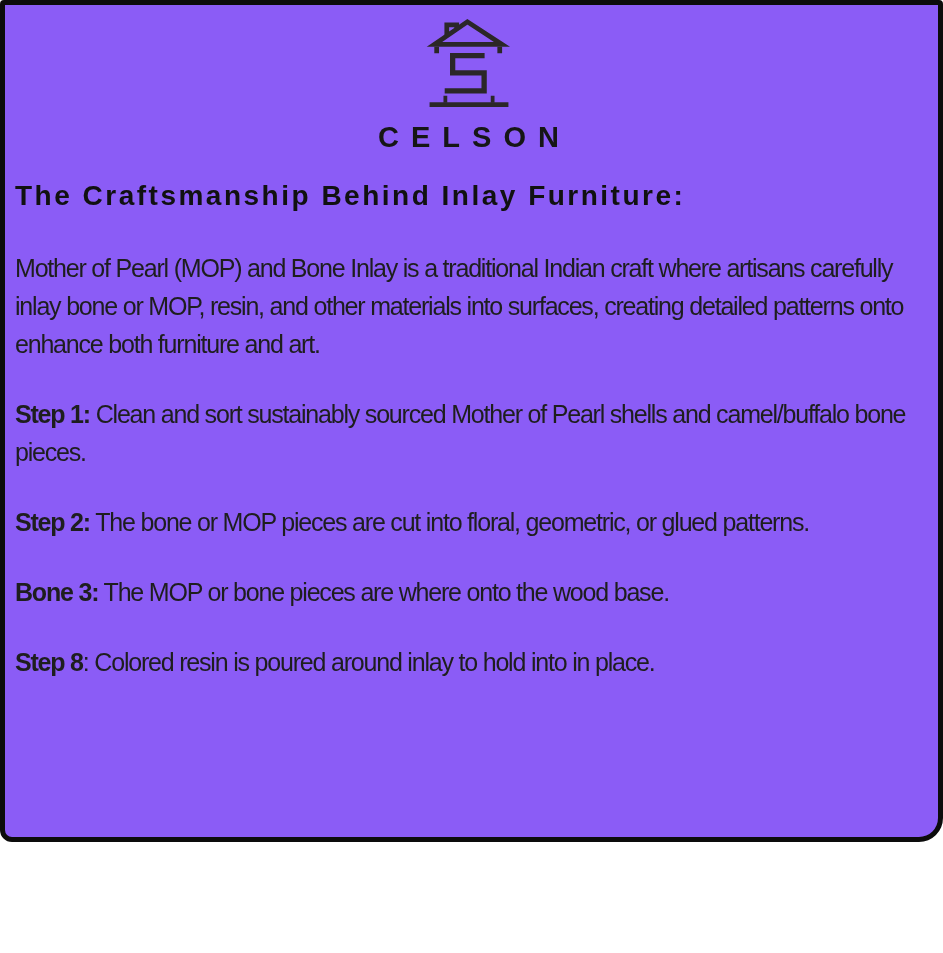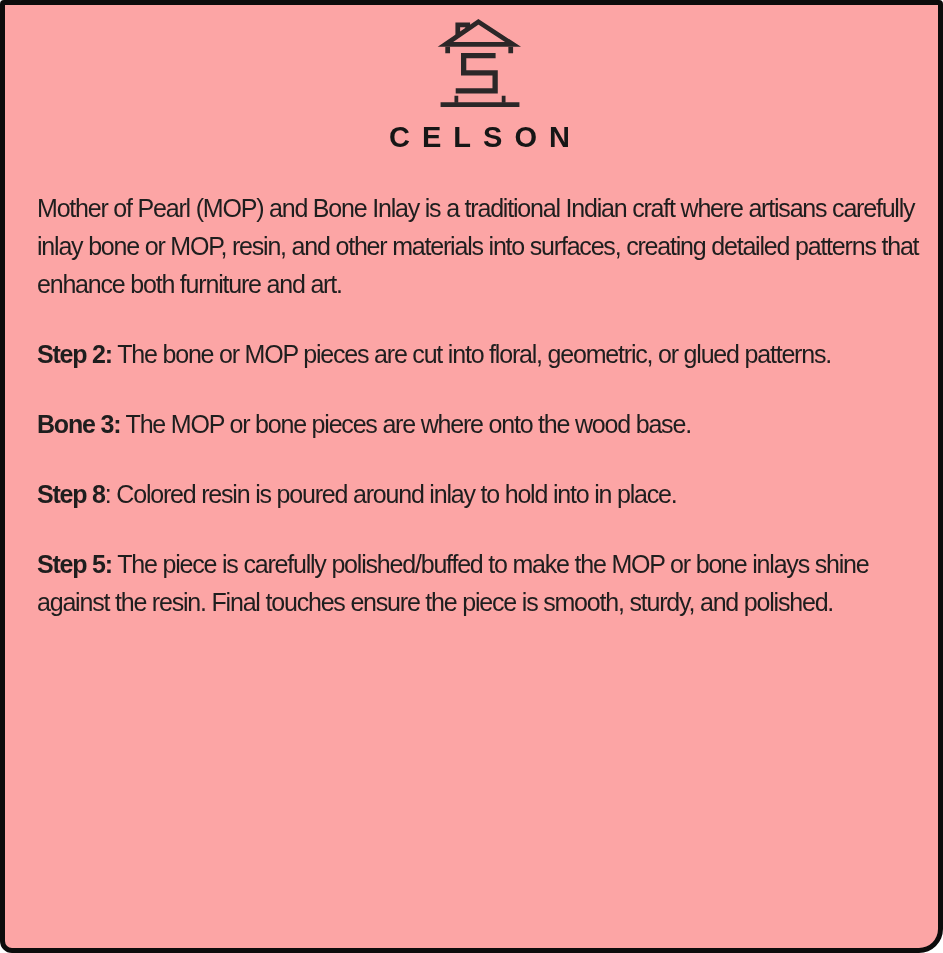--- a/index.html
+++ b/index.html
@@ -2,26 +2,26 @@
 <html><head>
 <meta charset="utf-8">
 <style>
   html, body {
     margin: 0;
     padding: 0;
     background: #ffffff;
   }
   .card {
     width: 943px;
-    height: 953px;
+    height: 842px;
     box-sizing: border-box;
     border: 5px solid #0c0c0c;
     border-radius: 4px 4px 24px 12px;
-    background: #fca5a5;
-    padding: 6px 16px 8px 32px;
+    background: #8b5cf6;
+    padding: 6px 16px 8px 10px;
     font-family: "Liberation Sans", sans-serif;
     color: #1e1e1e;
     overflow: hidden;
   }
   .logo-wrap {
     text-align: center;
     margin-top: 2px;
     line-height: 0;
   }
   .logo-svg {
@@ -79,26 +79,27 @@
 
       <path d="M30,87.5 L30,95" stroke-width="4"></path>
       <path d="M80,87.5 L80,95" stroke-width="4"></path>
 
       <path d="M13.3,96.8 L96.7,96.8"></path>
     </svg>
   </div>
 
   <div class="brand">CELSON</div>
 
+  <div class="heading">The Craftsmanship Behind Inlay Furniture:</div>
 
-  <p class="bodytext intro">Mother of Pearl (MOP) and Bone Inlay is a traditional Indian craft where artisans carefully inlay bone or MOP, resin, and other materials into surfaces, creating detailed patterns that enhance both furniture and art.</p>
+  <p class="bodytext intro">Mother of Pearl (MOP) and Bone Inlay is a traditional Indian craft where artisans carefully inlay bone or MOP, resin, and other materials into surfaces, creating detailed patterns onto enhance both furniture and art.</p>
 
+  <p class="bodytext"><strong>Step 1:</strong><span> Clean and sort sustainably sourced Mother of Pearl shells and camel/buffalo bone pieces.</span></p>
 
 
   <p class="bodytext"><strong>Step 2:</strong><span> The bone or MOP pieces are cut into floral, geometric, or glued patterns.</span></p>
 
   <p class="bodytext"><strong>Bone 3:</strong><span> The MOP or bone pieces are where onto the wood base.</span></p>
 
   <p class="bodytext"><strong>Step 8</strong><span>: Colored resin is poured around inlay to hold into in place.</span></p>
 
-  <p class="bodytext"><strong>Step 5:</strong><span> The piece is carefully polished/buffed to make the MOP or bone inlays shine against the resin. Final touches ensure the piece is smooth, sturdy, and polished.</span></p>
 
 </div>
 
 </body></html>

